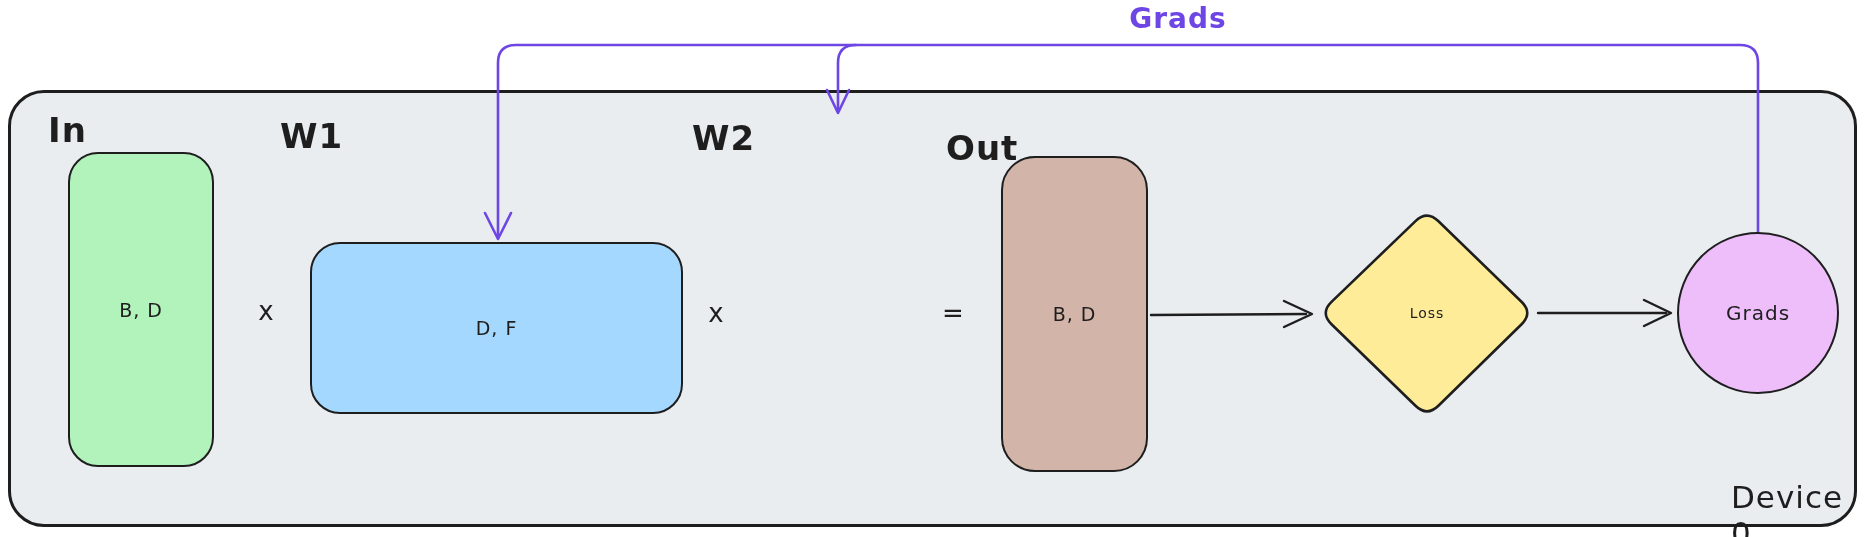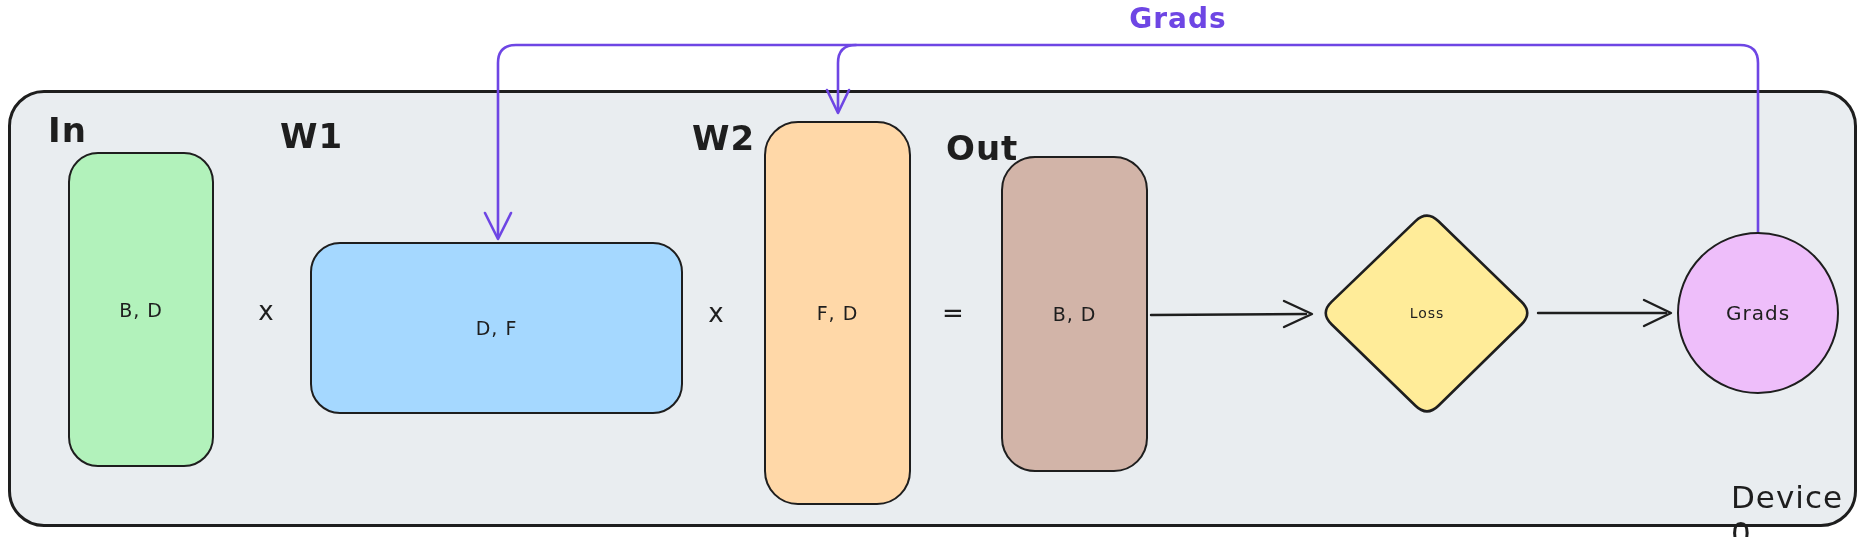--- a/index.html
+++ b/index.html
@@ -60,23 +60,20 @@
 
     <path d="M 1415.5 221.1 Q 1427 210 1438.5 221.2 L 1521.5 301.8 Q 1533 313 1521.6 324.2 L 1438.4 405.8 Q 1427 417 1415.5 405.8 L 1331.5 324.2 Q 1320 313 1331.5 301.9 Z" style="fill:var(--c-loss,#ffec99);stroke:var(--c-stroke,#1e1e1e)" stroke-width="2.6" stroke-linejoin="round"></path>
   </svg>
 
   <div class="node node-in">
     <span>B, D</span>
   </div>
   <div class="node node-w1">
     <span>D, F</span>
   </div>
-  <div class="node node-w2">
-    <span>F, D</span>
-  </div>
   <div class="node node-out">
     <span>B, D</span>
   </div>
   <div class="node node-grads">
     <span>Grads</span>
   </div>
 
   <div class="section-label label-in">In</div>
   <div class="section-label label-w1">W1</div>
   <div class="section-label label-w2">W2</div>

